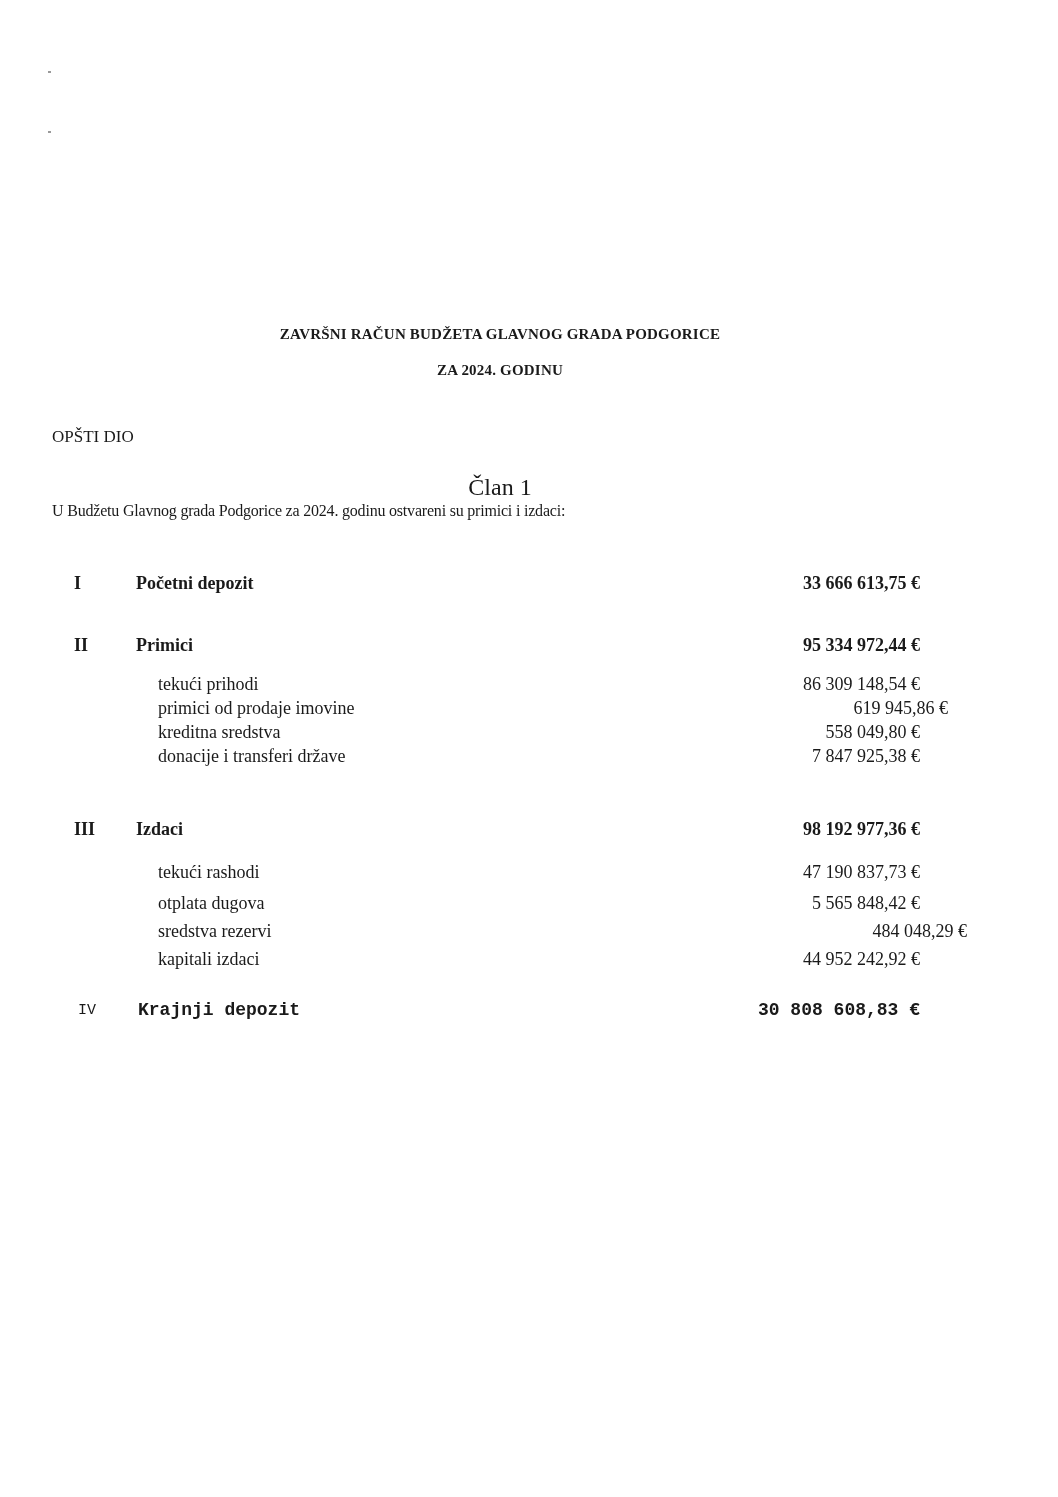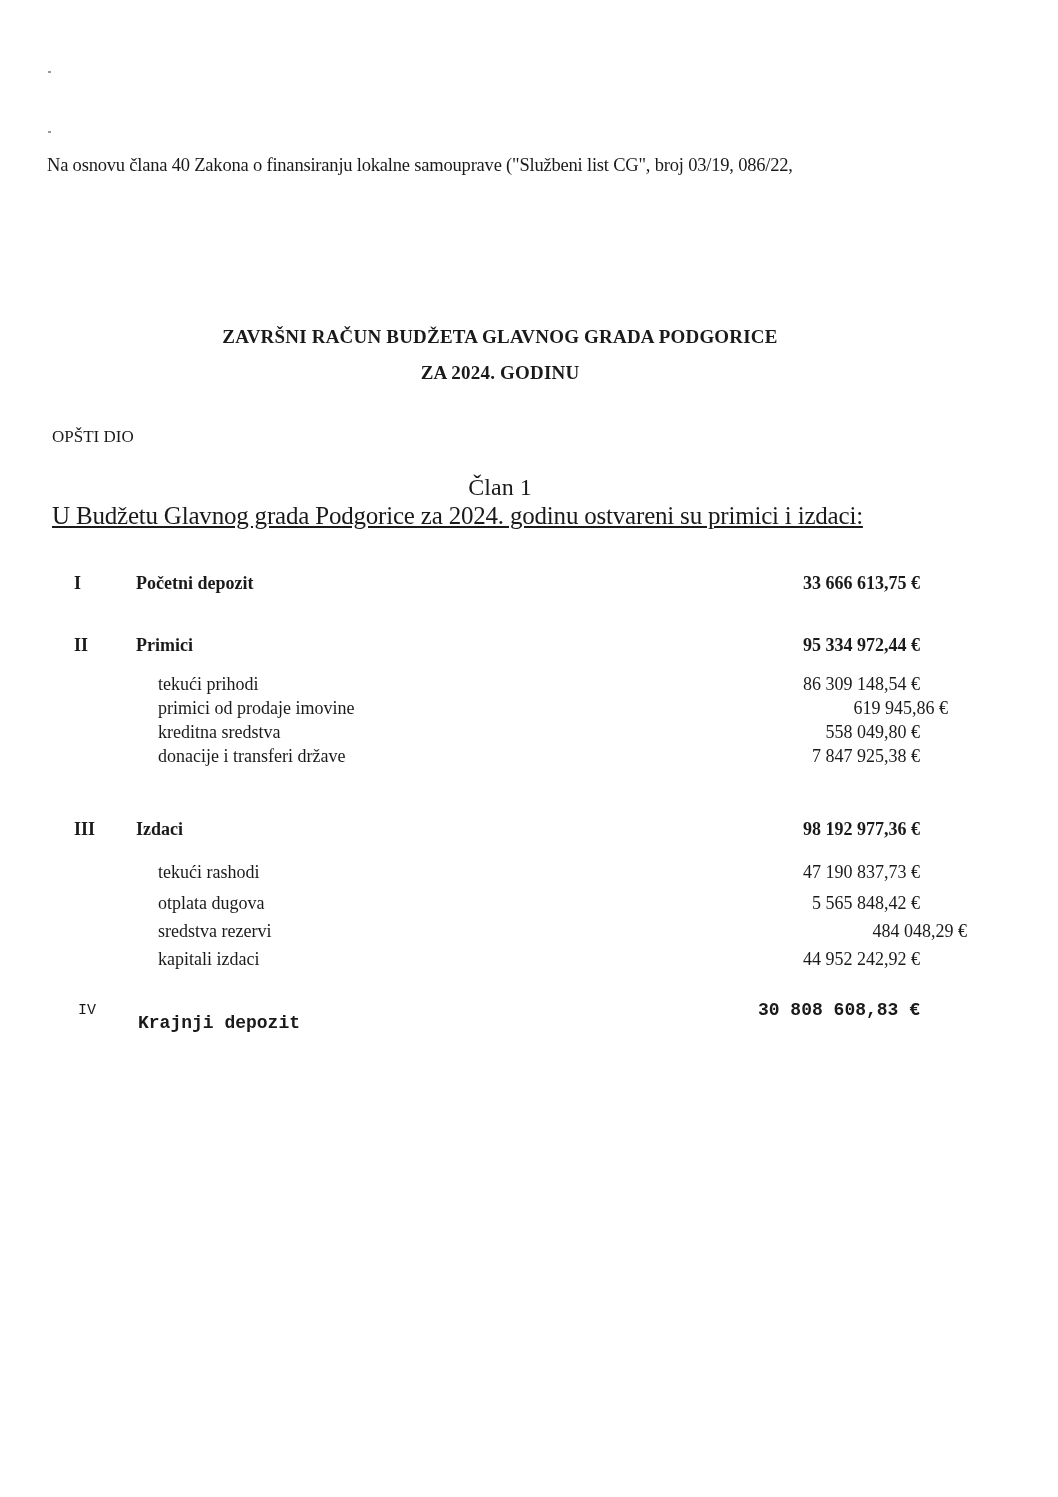--- a/index.html
+++ b/index.html
@@ -29,21 +29,21 @@
       font-size: 18.5px;
       line-height: 25px;
       letter-spacing: -0.2px;
     }
     .title {
       position: absolute;
       left: 0;
       width: 1000px;
       text-align: center;
       font-weight: bold;
-      font-size: 19px;
+      font-size: 15px;
       letter-spacing: 0.2px;
     }
     .title.t1 { top: 326px; }
     .title.t2 { top: 362px; }
     .section-label {
       position: absolute;
       left: 52px;
       top: 427px;
       font-size: 17px;
     }
@@ -52,23 +52,22 @@
       left: 0;
       width: 1000px;
       top: 474px;
       text-align: center;
       font-size: 24px;
     }
     .intro {
       position: absolute;
       left: 52px;
       top: 502px;
-      font-size: 25px;
+      font-size: 16px;
       letter-spacing: -0.2px;
-      text-decoration: underline;
     }
     .row {
       position: absolute;
       left: 0;
       width: 1058px;
       height: 24px;
       font-size: 18px;
     }
     .row .num {
       position: absolute;
@@ -95,21 +94,20 @@
       font-weight: normal;
     }
   </style>
 </head>
 <body>
 
 <div class="scan-dot" style="left:48px; top:71px;"></div>
 <div class="scan-dot" style="left:48px; top:131px;"></div>
 
 <div class="preamble">
-  <div>Na osnovu člana 40 Zakona o finansiranju lokalne samouprave ("Službeni list CG", broj 03/19, 086/22,</div>
 </div>
 
 <div class="title t1">ZAVRŠNI RAČUN BUDŽETA GLAVNOG GRADA PODGORICE</div>
 <div class="title t2">ZA 2024. GODINU</div>
 
 <div class="section-label">OPŠTI DIO</div>
 
 <div class="article">Član 1</div>
 <div class="intro">U Budžetu Glavnog grada Podgorice za 2024. godinu ostvareni su primici i izdaci:</div>
 
@@ -158,15 +156,15 @@
   <span class="label">sredstva rezervi</span>
   <span class="amount">484 048,29 €</span>
 </div>
 <div class="row sub" style="top:949px;">
   <span class="label">kapitali izdaci</span>
   <span class="amount">44 952 242,92 €</span>
 </div>
 
 <div class="row" style="top:1000px;font-family:Liberation Mono, monospace;">
   <span class="num light">IV</span>
-  <span class="label" style="left:138px;margin-top:13px;">Krajnji depozit</span>
+  <span class="label" style="left:138px;">Krajnji depozit</span>
   <span class="amount">30 808 608,83 €</span>
 </div>
 
 </body></html>

